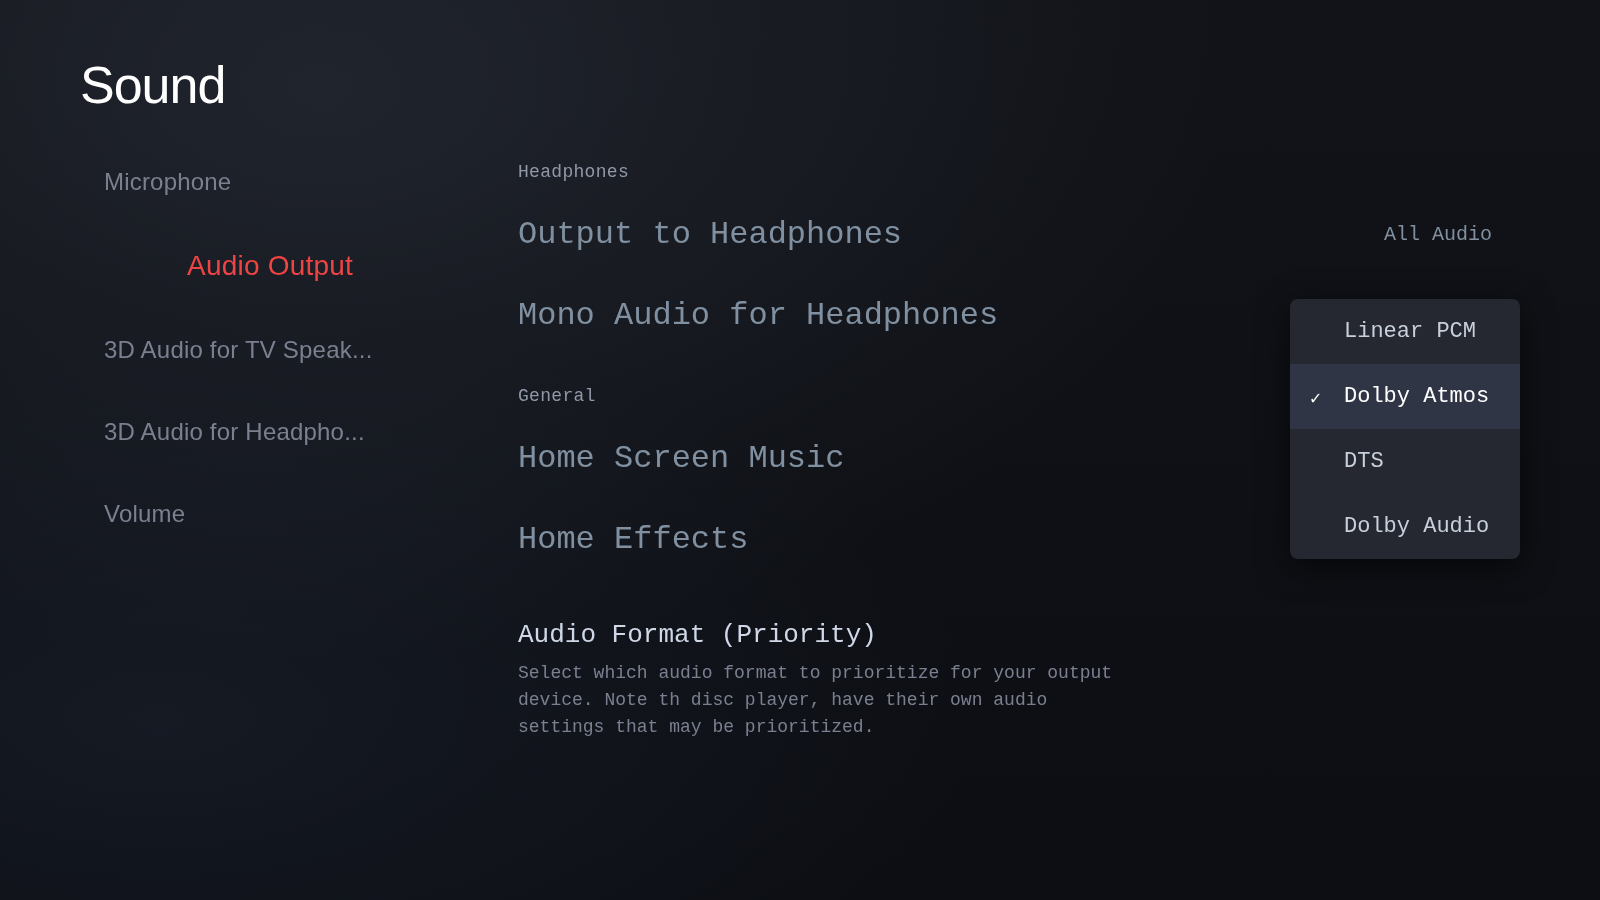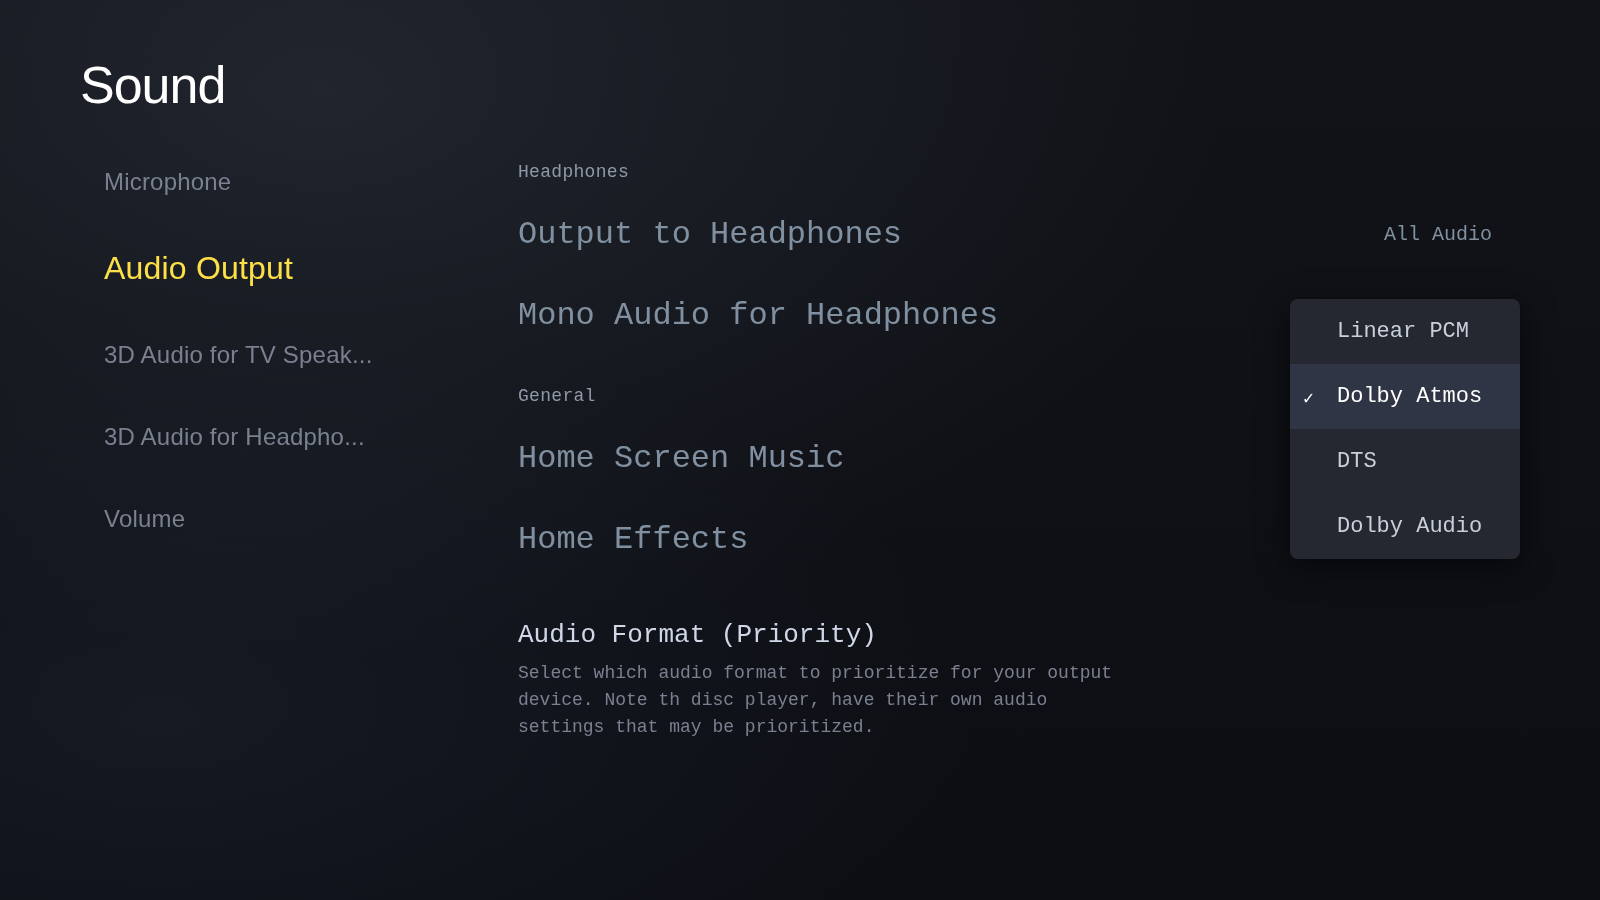--- a/index.html
+++ b/index.html
@@ -50,23 +50,24 @@
       padding: 18px 24px;
       font-size: 24px;
       color: #7a8090;
       cursor: pointer;
       border-radius: 6px;
       font-weight: 400;
       letter-spacing: 0.2px;
     }
 
     .sidebar-item.active {
-      color: #fde047;
+      color: #ef4444;
       font-weight: 500;
-      font-size: 32px;
+      font-size: 28px;
+      text-align: center;
     }
 
     
     .main-content {
       position: absolute;
       top: 150px;
       left: 490px;
       right: 80px;
       display: flex;
       flex-direction: column;
@@ -168,21 +169,21 @@
       background: #252830;
       border-radius: 8px;
       overflow: hidden;
       box-shadow: 0 8px 32px rgba(0,0,0,0.6);
       z-index: 100;
     }
 
     .dropdown-item {
       display: flex;
       align-items: flex-end;
-      padding: 20px 13px;
+      padding: 20px 20px;
       font-size: 22px;
       color: #c8d0dc;
       cursor: pointer;
       gap: 14px;
     }
 
     .dropdown-item.selected {
       background: #303545;
       color: #ffffff;
     }

